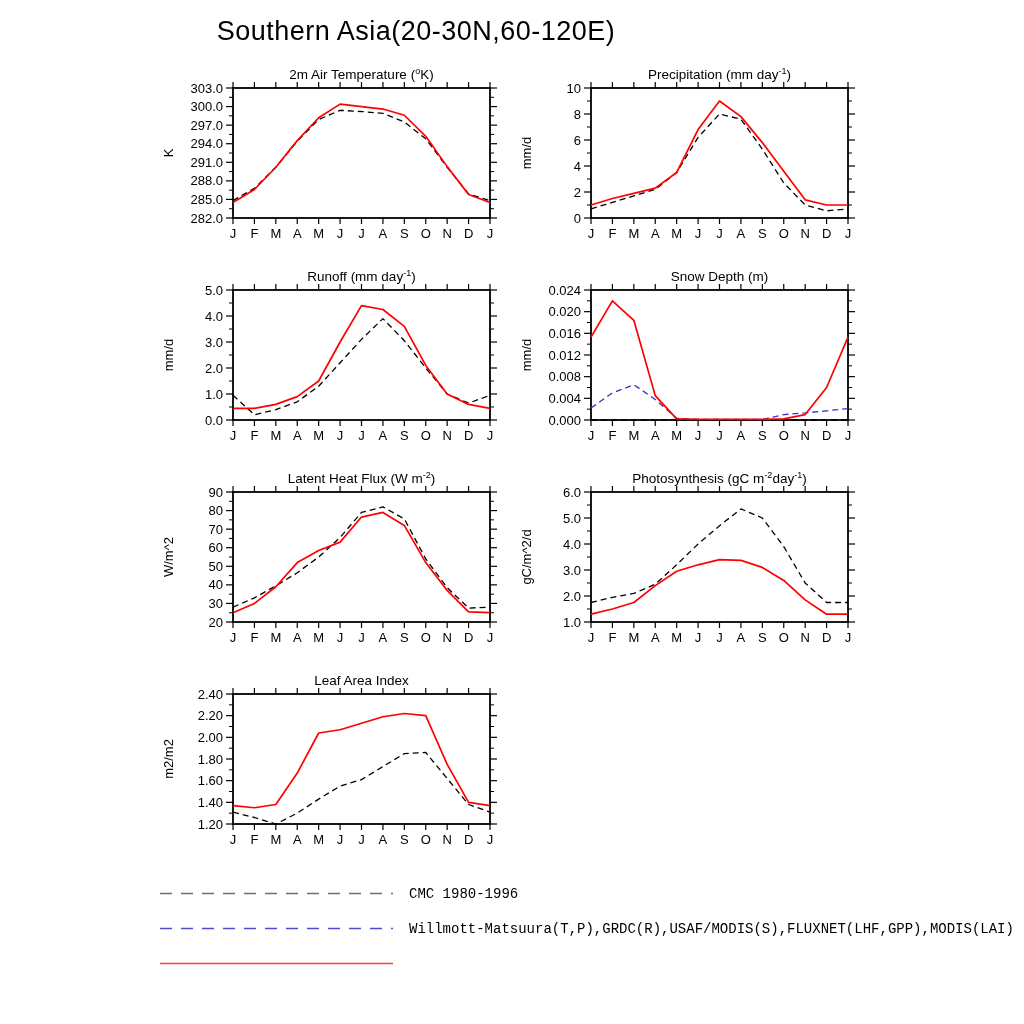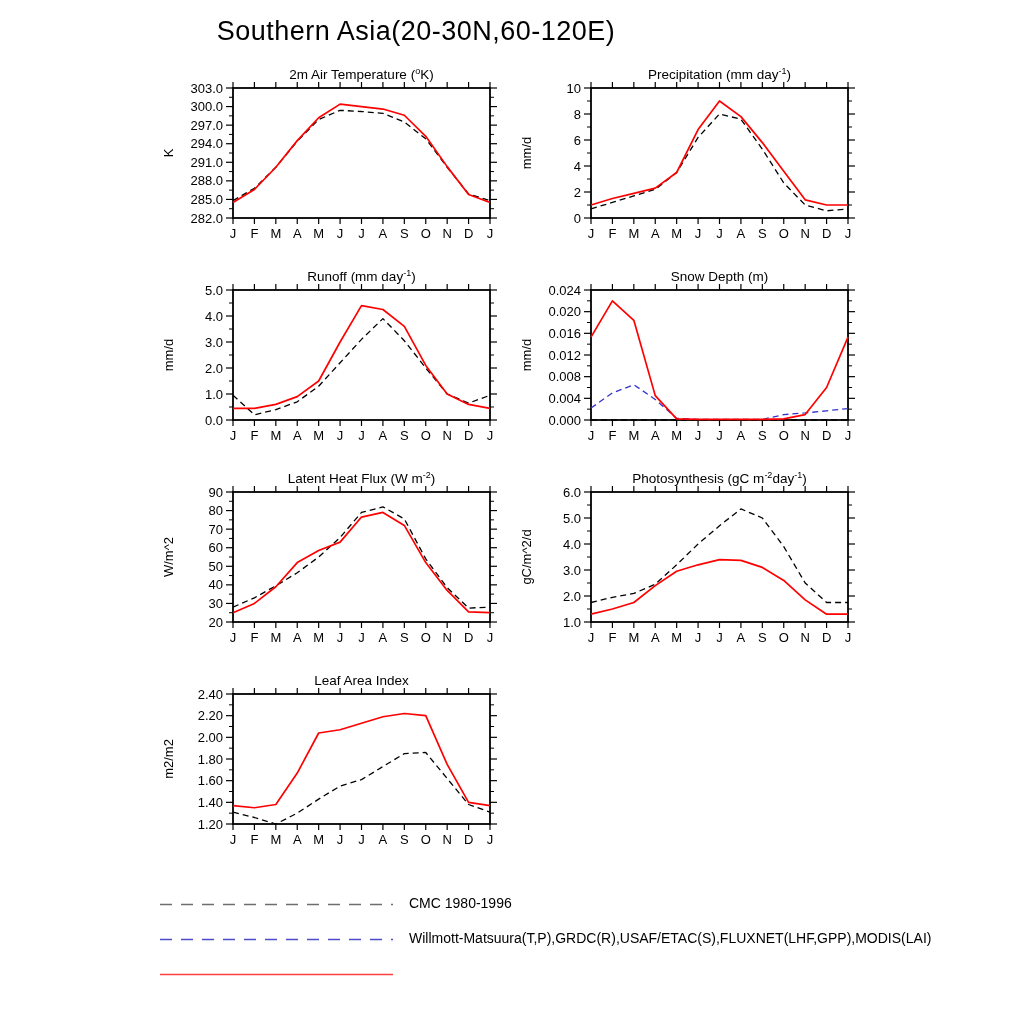--- a/index.html
+++ b/index.html
@@ -6,21 +6,21 @@
   .canvas{position:relative;width:1024px;height:1024px;background:#fff;overflow:hidden;
           font-family:"Liberation Sans",sans-serif;color:#000;}
   .main-title{position:absolute;top:16px;left:0;width:832px;margin:0;text-align:center;
               font-size:27px;font-weight:400;letter-spacing:0.5px;}
   .panel{position:absolute;}
   svg text{font-family:"Liberation Sans",sans-serif;fill:#000;}
   .tick-label{font-size:13px;}
   .panel-title{font-size:13.5px;}
   .axis-label{font-size:13px;}
   .legend{position:absolute;left:160px;top:876px;}
-  .legend-row{display:flex;align-items:flex-end;height:35px;}
+  .legend-row{display:flex;align-items:center;height:35px;font-family:Liberation Mono, monospace;}
   .legend-line{flex:0 0 auto;}
   .legend-label{margin-left:16px;font-size:14px;white-space:nowrap;}
 </style>
 </head>
 <body>
 
 <div class="canvas">
   <h1 class="main-title">Southern Asia(20-30N,60-120E)</h1>
 
   <svg class="panel" width="350" height="196" style="left:155px;top:62px">
@@ -577,21 +577,21 @@
     <div class="legend-row">
       <svg class="legend-line" width="233" height="13">
           <line x1="0" y1="6.5" x2="233" y2="6.5" stroke="#6e6e6e" stroke-width="1.3" stroke-dasharray="12,9"></line>
         </svg>
       <span class="legend-label">CMC 1980-1996</span>
     </div>
     <div class="legend-row">
       <svg class="legend-line" width="233" height="13">
           <line x1="0" y1="6.5" x2="233" y2="6.5" stroke="#4d4dcc" stroke-width="1.3" stroke-dasharray="12,9"></line>
         </svg>
-      <span class="legend-label">Willmott-Matsuura(T,P),GRDC(R),USAF/ETAC(S),FLUXNET(LHF,GPP),MODIS(LAI)</span>
+      <span class="legend-label">Willmott-Matsuura(T,P),GRDC(R),USAF/MODIS(S),FLUXNET(LHF,GPP),MODIS(LAI)</span>
     </div>
     <div class="legend-row">
       <svg class="legend-line" width="233" height="13">
           <line x1="0" y1="6.5" x2="233" y2="6.5" stroke="#ff4040" stroke-width="1.3"></line>
         </svg>
     </div>
   </div>
 </div>
 
 </body></html>

